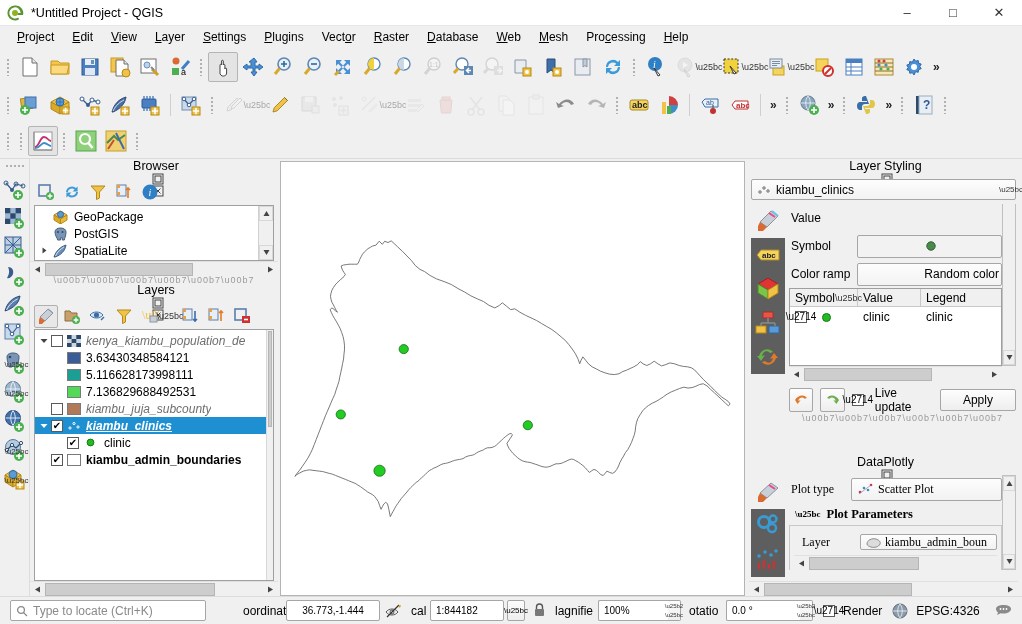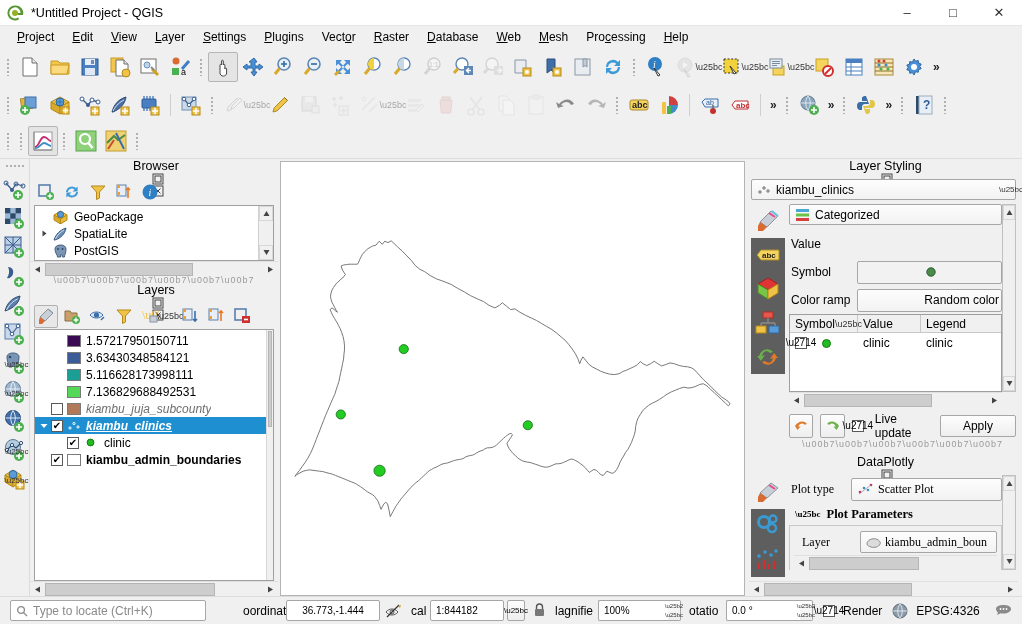--- a/index.html
+++ b/index.html
@@ -806,44 +806,44 @@
                   <svg width="15" height="14" viewBox="0 0 15 14">
                     <path d="M1 5l6.5-4L14 5l-6.5 4z" fill="#f0c245" stroke="#b5891a"></path>
                     <path d="M1 5v5l6.5 4V9z" fill="#d9a92a" stroke="#b5891a"></path>
                     <path d="M14 5v5l-6.5 4V9z" fill="#e8bb38" stroke="#b5891a"></path>
                     <circle cx="7.5" cy="4.5" r="3" fill="#5a9bd5" stroke="#2d6aa3"></circle>
                   </svg>
                 </span>
                 <span class="ttxt">GeoPackage</span>
               </div>
               <div class="trow">
+                <span class="tw"></span>
+                <span style="width: 18px; display: flex; justify-content: center; margin-right: 5px;">
+                  <svg width="15" height="14" viewBox="0 0 15 14">
+                    <path d="M2 5c0-2.6 2.4-4 5.5-4S13 2.4 13 5c0 4.5-1.6 6-1.6 8H9.3v-2.2H7.6V13H4.6C4.6 11 2 9.3 2 5z" fill="#7a94b5" stroke="#45607f"></path>
+                    <circle cx="5" cy="5" r="1" fill="#2d4a6b"></circle>
+                    <circle cx="9.5" cy="5" r="1" fill="#2d4a6b"></circle>
+                  </svg>
+                </span>
+                <span class="ttxt">PostGIS</span>
+              </div>
+              <div class="trow">
                 <span class="tw">
                   <svg width="7" height="7" viewBox="0 0 7 7">
                     <path d="M1.5 0.5l4 3-4 3z" fill="#444"></path>
                   </svg>
                 </span>
                 <span style="width: 18px; display: flex; justify-content: center; margin-right: 5px;">
                   <svg width="15" height="14" viewBox="0 0 15 14">
                     <path d="M1 13C3 7 7 3 13 1c-1 6-5 10-11 12z" fill="#6a8fb8" stroke="#3f6087"></path>
                     <path d="M2.5 12c2-4.5 5-7 8.5-9" stroke="#fff" stroke-width=".7" fill="none"></path>
                   </svg>
                 </span>
                 <span class="ttxt">SpatiaLite</span>
               </div>
-              <div class="trow">
-                <span class="tw"></span>
-                <span style="width: 18px; display: flex; justify-content: center; margin-right: 5px;">
-                  <svg width="15" height="14" viewBox="0 0 15 14">
-                    <path d="M2 5c0-2.6 2.4-4 5.5-4S13 2.4 13 5c0 4.5-1.6 6-1.6 8H9.3v-2.2H7.6V13H4.6C4.6 11 2 9.3 2 5z" fill="#7a94b5" stroke="#45607f"></path>
-                    <circle cx="5" cy="5" r="1" fill="#2d4a6b"></circle>
-                    <circle cx="9.5" cy="5" r="1" fill="#2d4a6b"></circle>
-                  </svg>
-                </span>
-                <span class="ttxt">PostGIS</span>
-              </div>
             </div>
           <div class="vsb">
             <div class="arw">
                 <svg width="7" height="7" viewBox="0 0 7 7">
                   <path d="M3.5 1l3 5h-6z" fill="#444"></path>
                 </svg>
               </div>
             <div style="flex:1 1 auto"></div>
             <div class="arw">
                 <svg width="7" height="7" viewBox="0 0 7 7">
@@ -941,24 +941,38 @@
           <div class="ptbtn">
             <svg width="18" height="18" viewBox="0 0 18 18">
                 <rect x="2" y="2" width="11" height="11" fill="none" stroke="#5a7fae" stroke-width="1.6"></rect>
                 <rect x="9" y="9" width="8" height="7" fill="#d03030"></rect>
                 <path d="M11 12.5h4" stroke="#fff" stroke-width="1.6"></path>
               </svg>
           </div>
         </div>
         <div class="tree" style="display:flex;flex-direction:row;">
           <div class="treeinner" id="layer-rows">
-              <div class="trow" style="padding-left: 18px;">
-                <span class="tw"></span>
-                <span class="swatch" style="background: rgb(59, 10, 84);"></span>
-                <span class="ttxt">1.57217950150711</span>
+              <div class="trow" style="padding-left: 2px;">
+                <span class="tw">
+                  <svg width="8" height="8" viewBox="0 0 8 8">
+                    <path d="M0.5 2h7l-3.5 4z" fill="#444"></path>
+                  </svg>
+                </span>
+                <span class="cbox"></span>
+                <span style="width: 14px; height: 12px; flex: 0 0 14px; margin-right: 5px;">
+                  <svg width="14" height="12" viewBox="0 0 14 12">
+                    <rect width="14" height="12" fill="#cfd8e2"></rect>
+                    <rect x="0" y="0" width="4.6" height="4" fill="#2d4a6b"></rect>
+                    <rect x="9.3" y="0" width="4.7" height="4" fill="#2d4a6b"></rect>
+                    <rect x="4.6" y="4" width="4.7" height="4" fill="#2d4a6b"></rect>
+                    <rect x="0" y="8" width="4.6" height="4" fill="#2d4a6b"></rect>
+                    <rect x="9.3" y="8" width="4.7" height="4" fill="#2d4a6b"></rect>
+                  </svg>
+                </span>
+                <span class="ttxt italic">kenya_kiambu_population_de</span>
               </div>
               <div class="trow" style="padding-left: 18px;">
                 <span class="tw"></span>
                 <span class="swatch" style="background: rgb(59, 92, 150);"></span>
                 <span class="ttxt">3.63430348584121</span>
               </div>
               <div class="trow" style="padding-left: 18px;">
                 <span class="tw"></span>
                 <span class="swatch" style="background: rgb(27, 158, 148);"></span>
                 <span class="ttxt">5.116628173998111</span>
@@ -1113,41 +1127,20 @@
             </div>
             <div class="sttab sel">
               <svg width="26" height="26" viewBox="0 0 26 26">
                   <path d="M4 12c2-7 10-9 14-4l-3 1c-3-3-7-2-8 3l3-1-4 6-4-5z" fill="#6ab04a"></path>
                   <path d="M21 14c-2 7-10 9-14 4l3-1c3 3 7 2 8-3l-3 1 4-6 4 5z" fill="#e07a2a"></path>
                 </svg>
             </div>
           </div>
 
           <div style="flex:1 1 auto; display:flex; flex-direction:column; min-width:0; padding-right:6px;">
-            <div style="display:flex;">
-              <div style="flex:1 1 auto; min-width:0;">
-                <div class="combo" style="margin-bottom:5px;">
-                  <span style="margin-right:5px;">
-                    <svg width="15" height="14" viewBox="0 0 15 14">
-                        <rect x="1" y="1" width="13" height="3" fill="#4aa8d8"></rect>
-                        <rect x="1" y="5.5" width="13" height="3" fill="#6ac44a"></rect>
-                        <rect x="1" y="10" width="13" height="3" fill="#d84040"></rect>
-                      </svg>
-                  </span>
-                  <span class="cval">Categorized</span>
-                </div>
-              </div>
-              <div class="vsb" style="width:14px;flex:0 0 14px;border:1px solid #c0c0c0;border-bottom:none;">
-                <div class="arw">
-                    <svg width="7" height="7" viewBox="0 0 7 7">
-                      <path d="M3.5 1l3 5h-6z" fill="#444"></path>
-                    </svg>
-                  </div>
-              </div>
-            </div>
             <div style="display:flex;">
               <div style="flex:1 1 auto;min-width:0;">
                 <div class="fieldrow">
                   <span class="flabel">Value</span>
                 </div>
                 <div class="fieldrow">
                   <span class="flabel">Symbol</span>
                   <div class="combo" style="flex:1 1 auto;height:23px;justify-content:center;background:#f2f2f2;">
                     <span>
                       <svg width="12" height="12" viewBox="0 0 12 12">
@@ -1298,21 +1291,21 @@
                     <span class="cval">Scatter Plot</span>
                   </div>
                 </div>
                 <div class="collapse-hdr" style="padding-left:6px;">
                   <span style="font-size:9px;">\u25bc</span>
                   <span>Plot Parameters</span>
                 </div>
                 <div style="border:1px solid #c8c8c8;border-bottom:none;padding:3px 4px 0 4px;">
                   <div class="fieldrow" style="height:26px;">
                     <span class="flabel" style="width:66px;flex:0 0 66px;padding-left:8px;">Layer</span>
-                    <div class="combo" style="flex:1 1 auto;height:22px;">
+                    <div class="combo" style="flex:1 1 auto;height:16px;">
                       <span style="margin-right:4px;">
                         <svg width="15" height="11" viewBox="0 0 15 11">
                             <path d="M1 7c0-4 5-6 9-5 3 1 5 3 4 5-1 3-6 4-9 3-2-.6-4-1.6-4-3z" fill="#dcdcdc" stroke="#8a8a8a"></path>
                           </svg>
                       </span>
                       <span class="cval">kiambu_admin_boun</span>
                     </div>
                   </div>
                   <div class="hsb">
                     <div class="arw">

